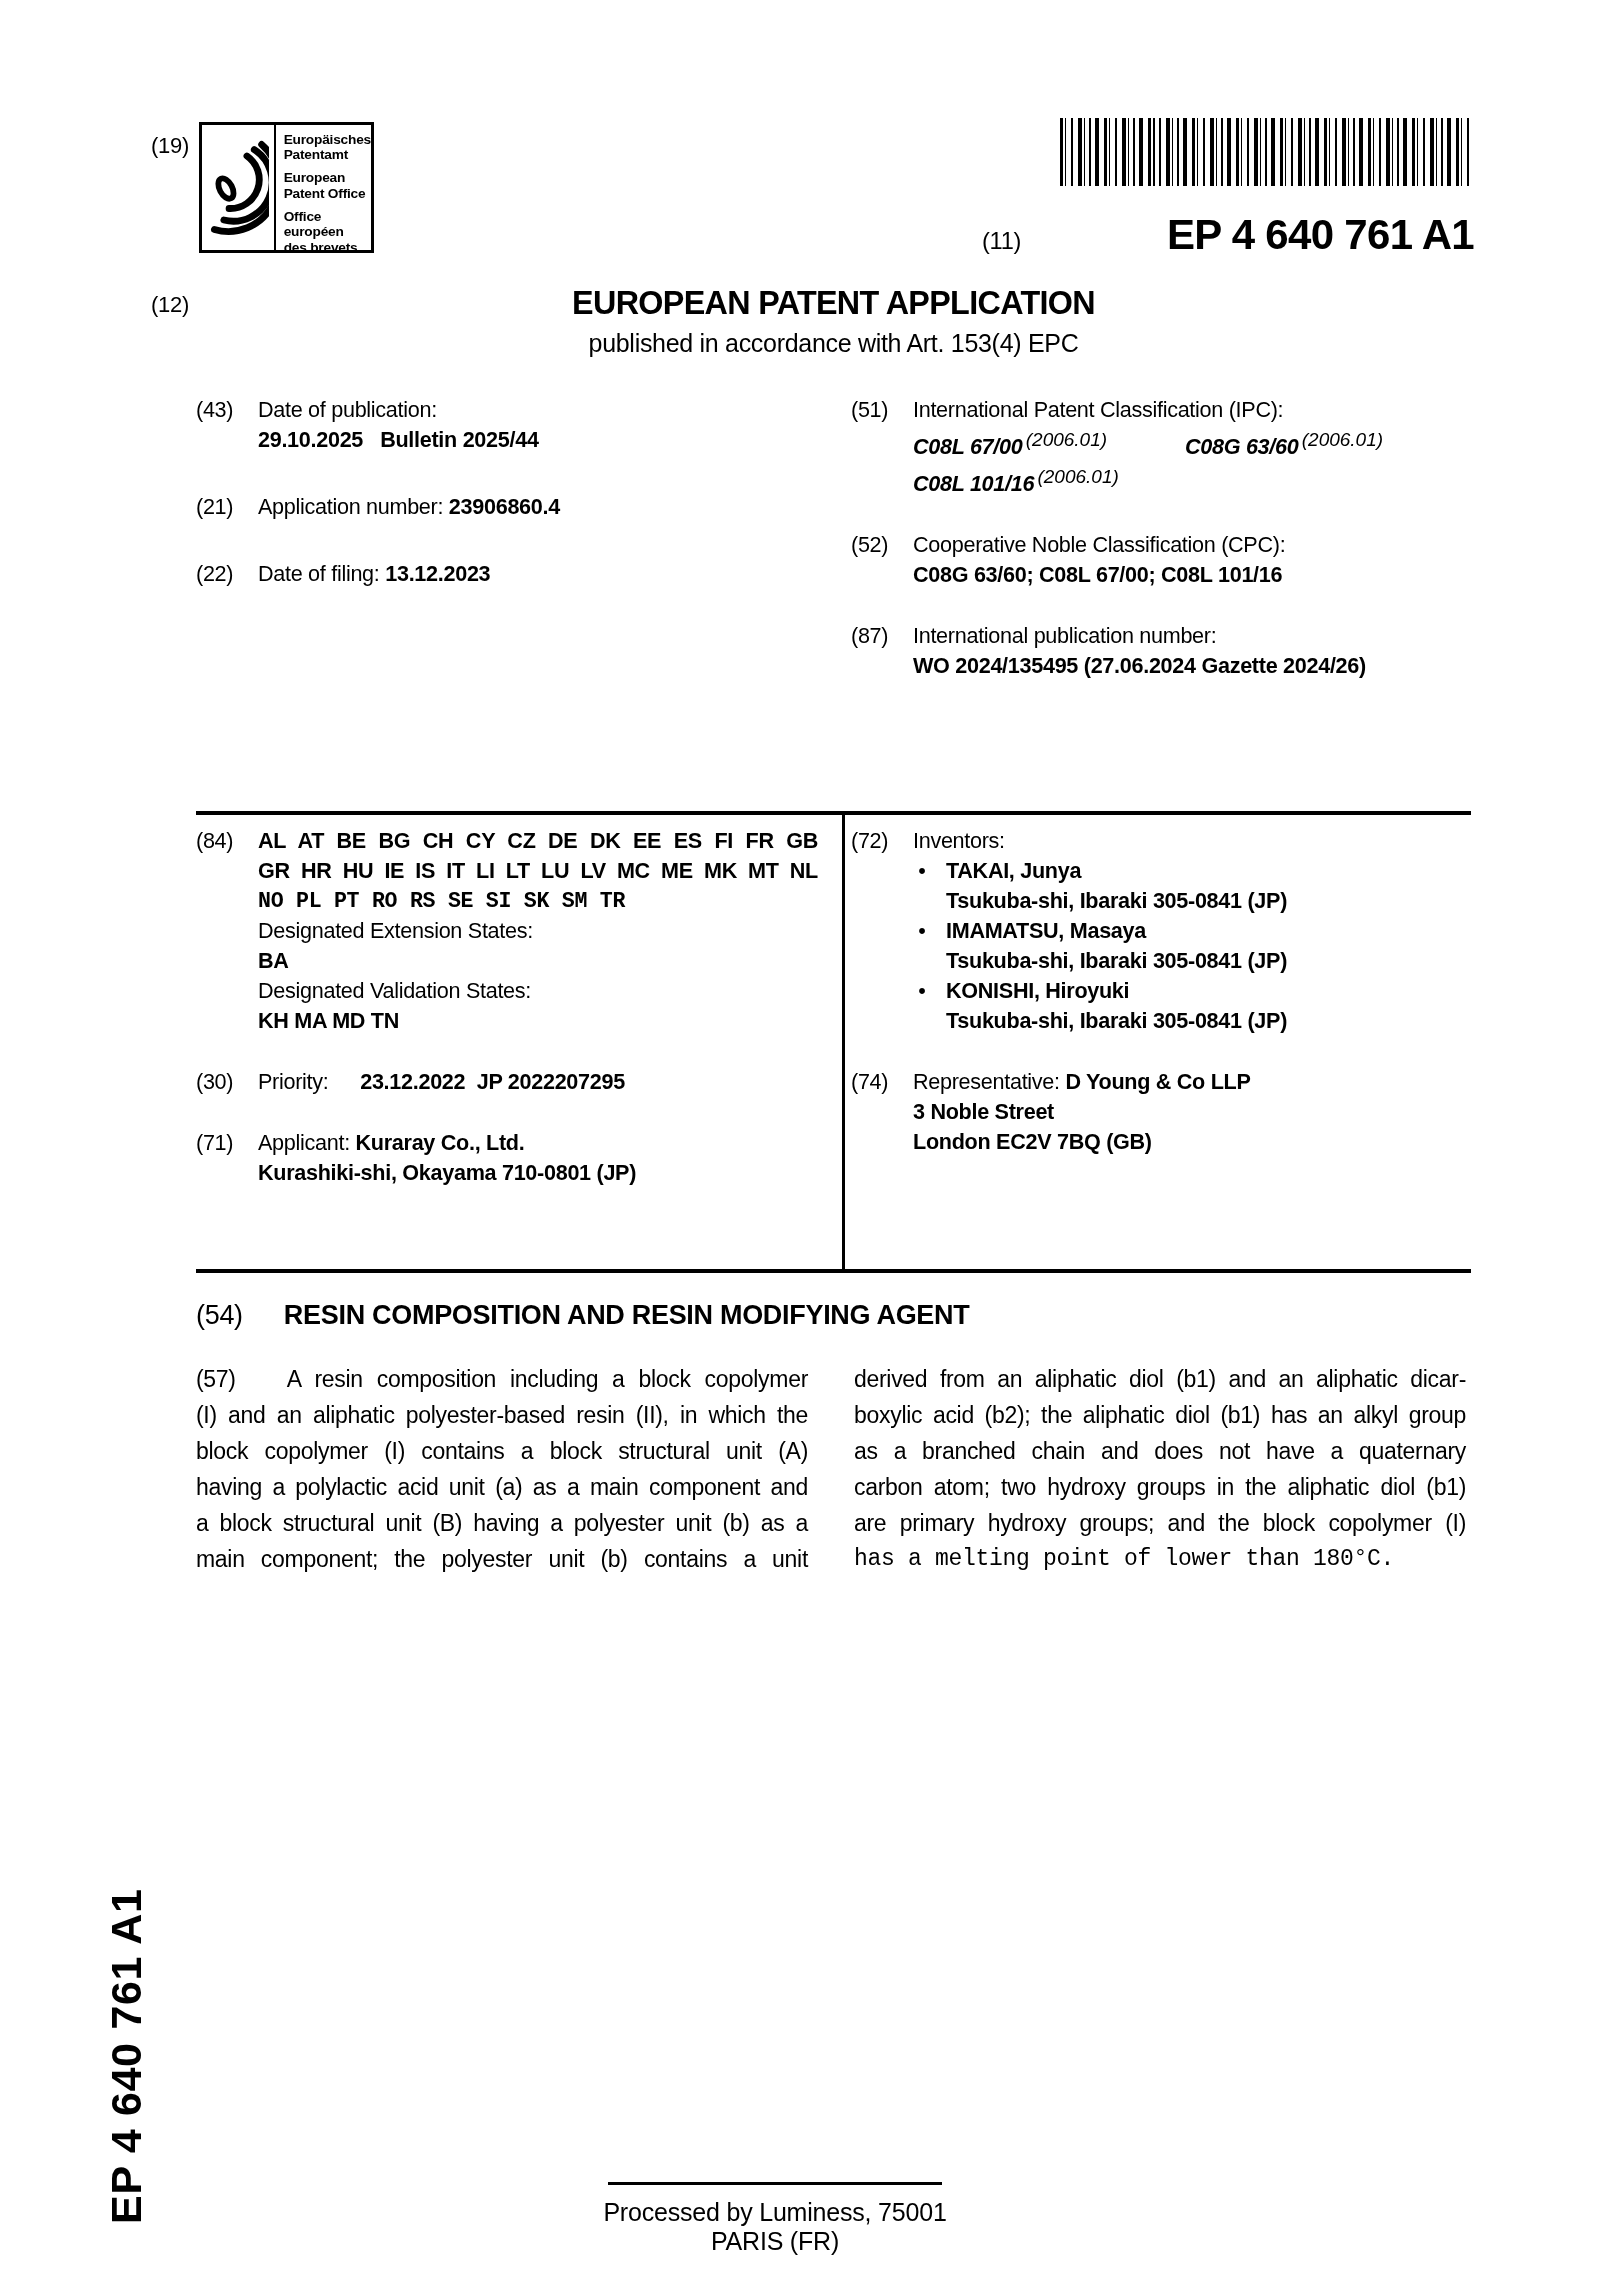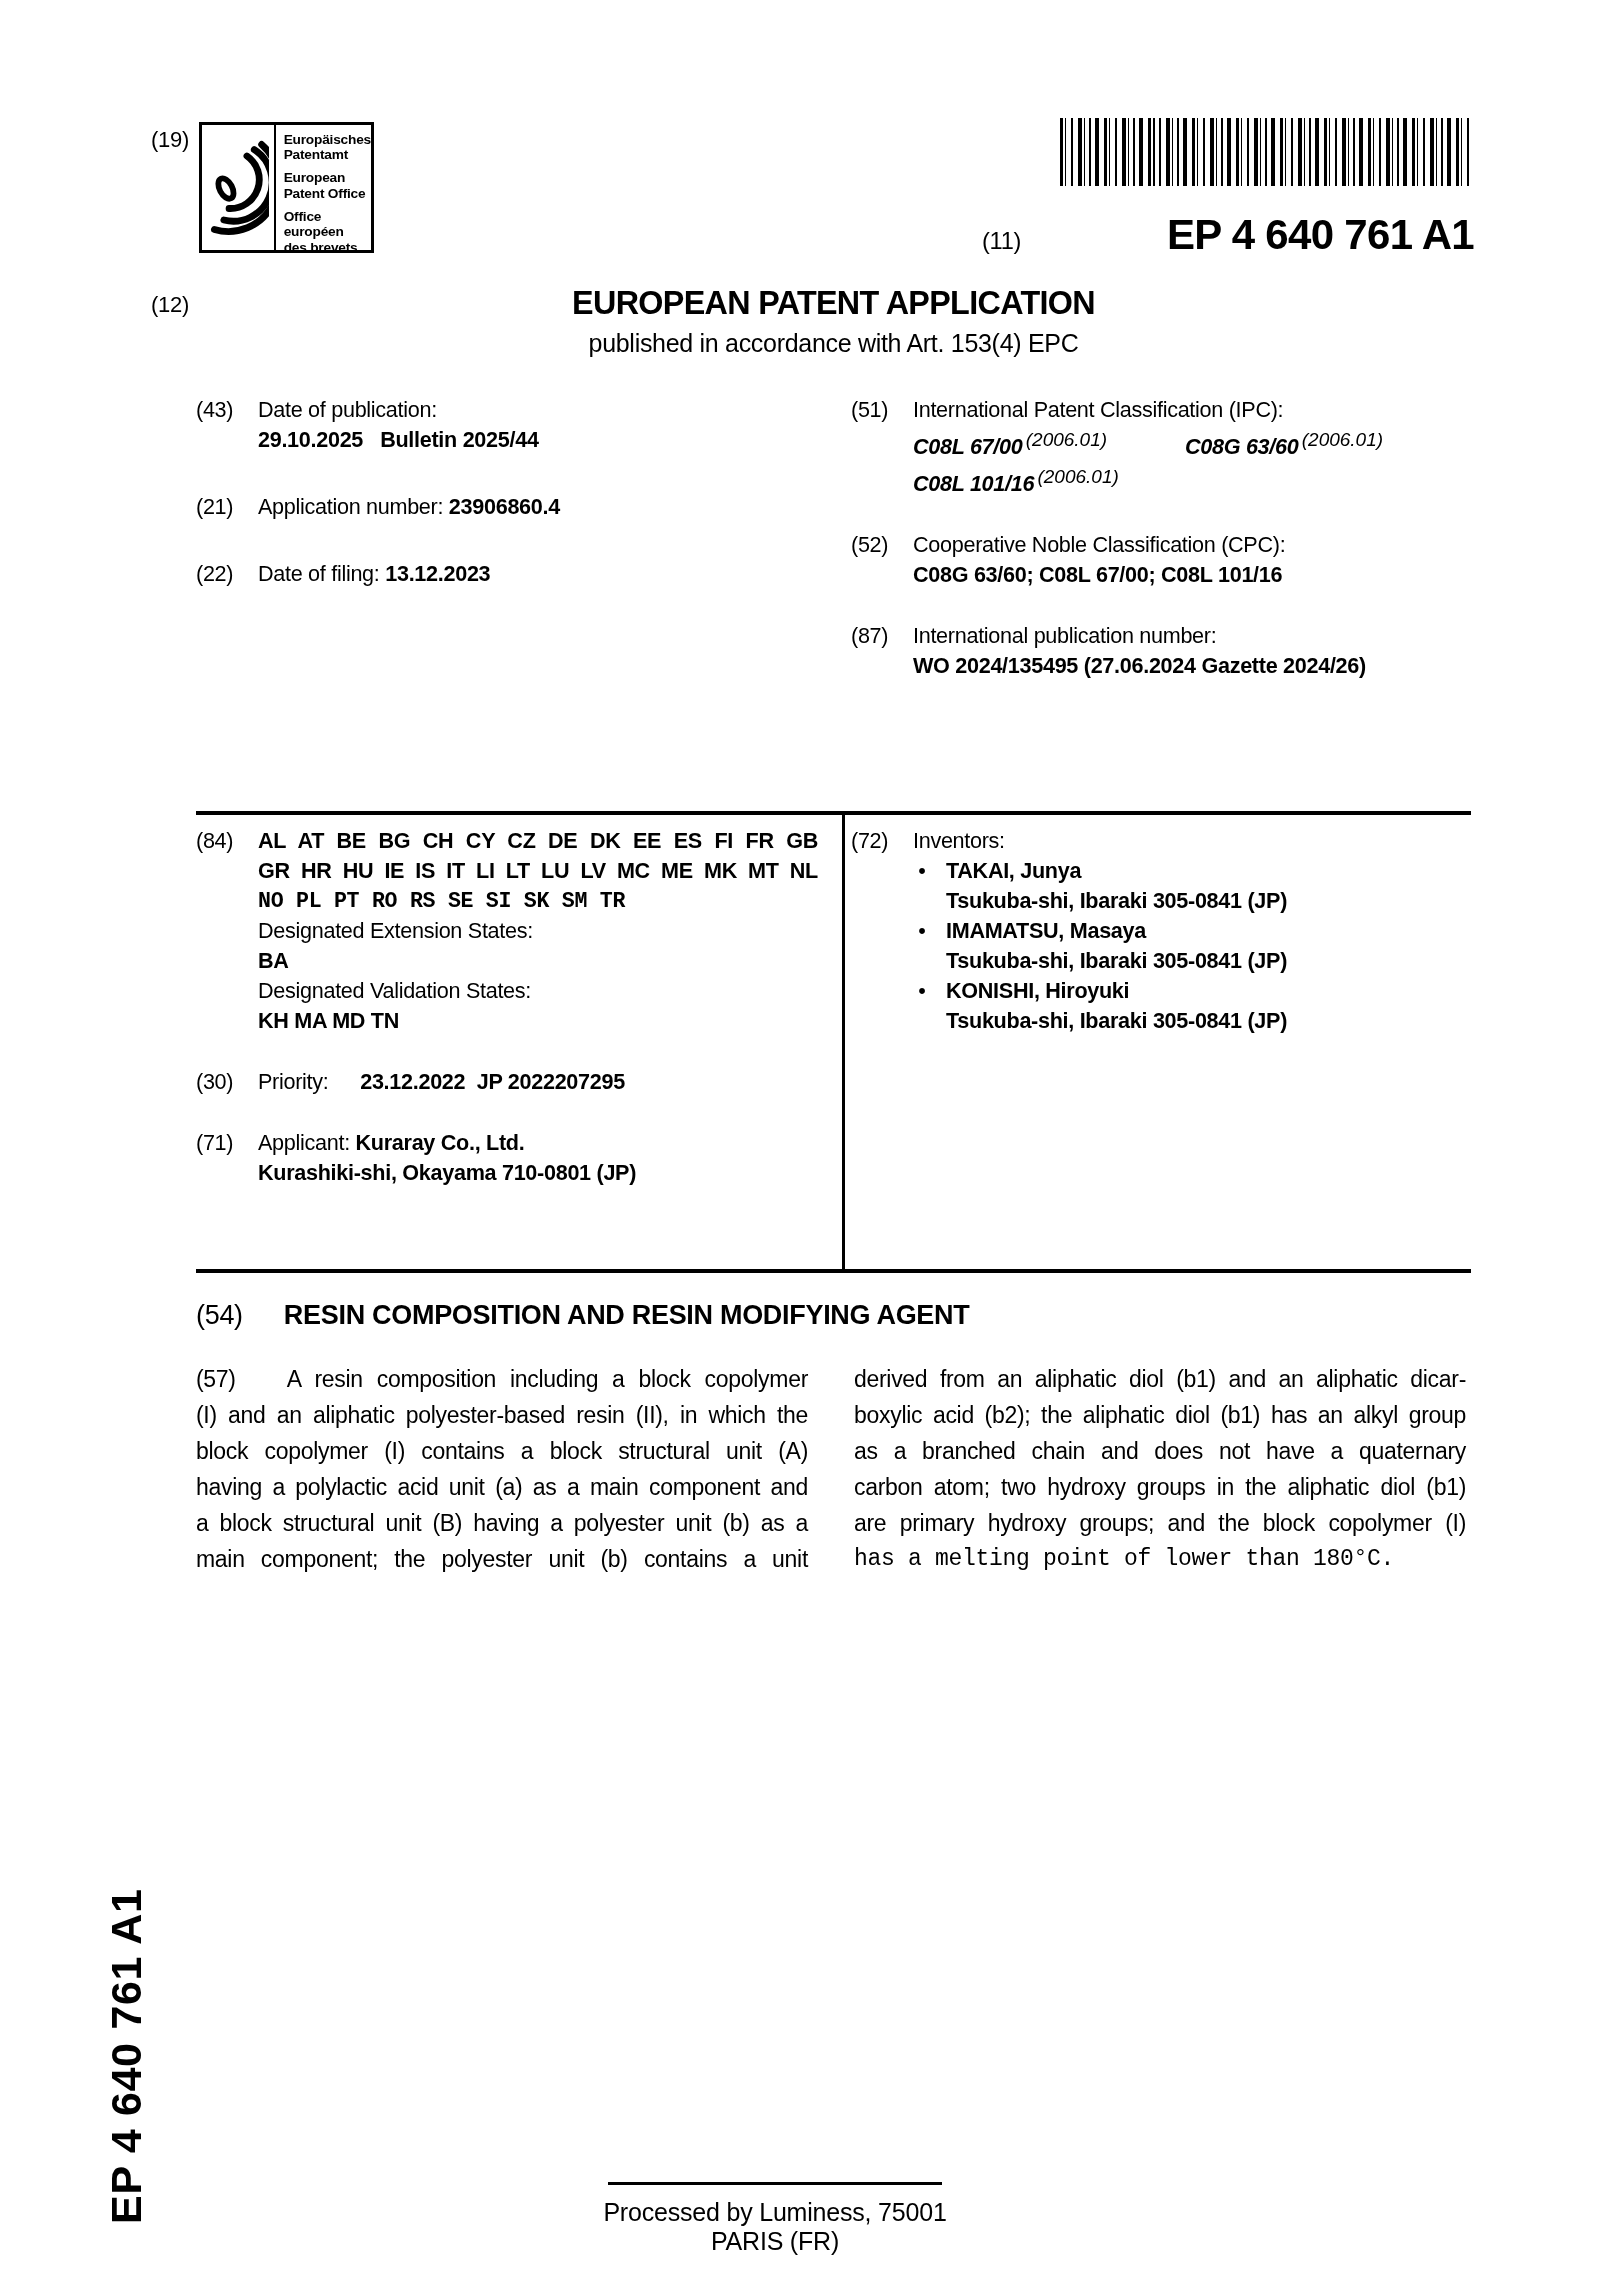--- a/index.html
+++ b/index.html
@@ -1,21 +1,21 @@
 <!DOCTYPE html>
 <html style="font-size:10.5px"><head>
 <meta charset="utf-8">
 <style>
   html,body{margin:0;padding:0;background:#ffffff;}
   body{width:1623px;height:2295px;position:relative;overflow:hidden;
        font-family:"Liberation Sans","DejaVu Sans",sans-serif;color:#000;}
   #page{position:absolute;inset:0;background:#fff;}
 
   
-  .f19{position:absolute;left:151px;top:127px;font-size:22px;letter-spacing:-0.3px;}
+  .f19{position:absolute;left:151px;top:133px;font-size:22px;letter-spacing:-0.3px;}
   .logo-box{position:absolute;left:199px;top:122px;width:175px;height:131px;
             border:3.9px solid #000;display:flex;box-sizing:border-box;background:#fff;}
   .logo-left{width:77px;border-right:2.6px solid #000;display:flex;align-items:center;justify-content:center;}
   .logo-right{flex:1;padding:6.5px 0 0 7.9px;}
   .logo-block{margin-bottom:7.2px;}
   .logo-block div{font-size:13.7px;line-height:15.7px;font-weight:bold;letter-spacing:-0.2px;}
 
   .barcode{position:absolute;left:1060px;top:118px;width:414px;height:68px;
     background:repeating-linear-gradient(90deg,
       #000 0 3.3px,#fff 3.3px 5.2px,#000 5.2px 6.5px,#fff 6.5px 11px,
@@ -208,20 +208,29 @@
         <span class="bullet">•</span>
         <span class="b">IMAMATSU, Masaya</span>
       </div>
       <div class="inv-addr b">Tsukuba-shi, Ibaraki 305-0841 (JP)</div>
       <div class="inv-row">
         <span class="bullet">•</span>
         <span class="b">KONISHI, Hiroyuki</span>
       </div>
       <div class="inv-addr b">Tsukuba-shi, Ibaraki 305-0841 (JP)</div>
     </div>
+    <div class="item">
+      <span class="fnum">(74)</span>
+      <div>
+        <span>Representative:</span>
+        <span class="b">D Young &amp; Co LLP</span>
+      </div>
+      <div class="b">3 Noble Street</div>
+      <div class="b">London EC2V 7BQ (GB)</div>
+    </div>
   </div>
 
   <div class="rule rule2"></div>
 
   <div class="title54">
     <span class="fnum">(54)</span><span>RESIN COMPOSITION AND RESIN MODIFYING AGENT</span>
   </div>
 
   <div class="abstract-col abs-l">
     <div class="jl">

